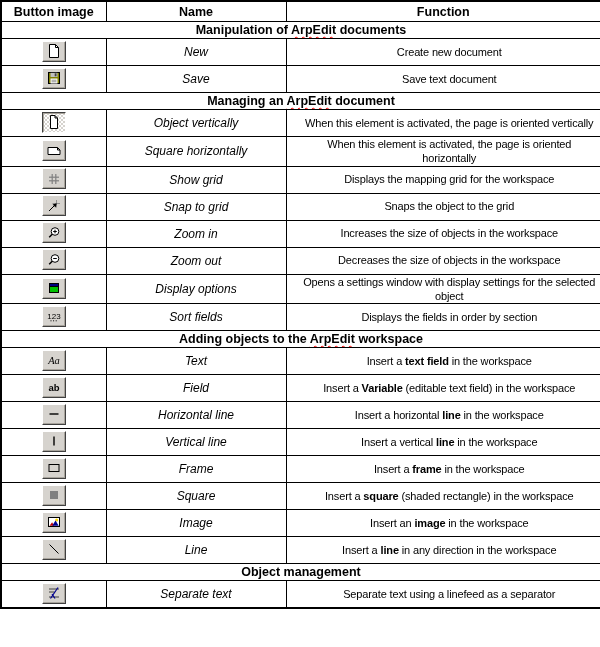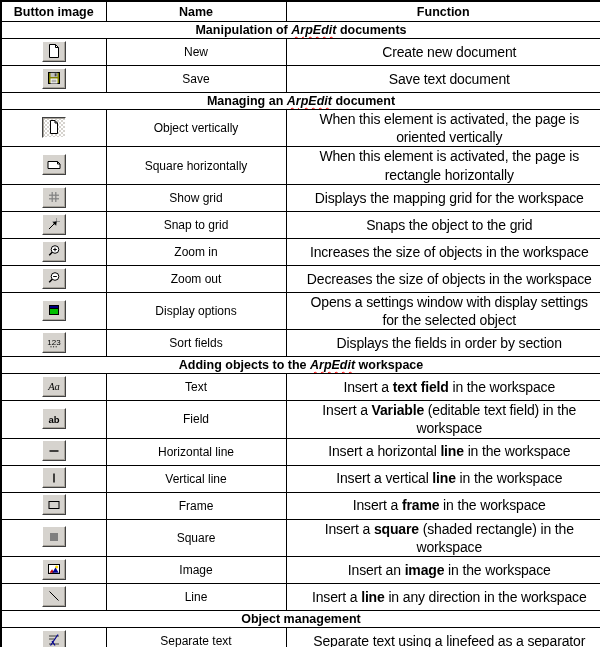--- a/index.html
+++ b/index.html
@@ -5,26 +5,26 @@
   html,body{margin:0;padding:0;background:#fff;color:#000;
     font-family:"Liberation Sans",sans-serif;}
   #doc{width:600px;}
   table{border-collapse:collapse;width:600px;table-layout:fixed;
     border:2px solid #000;}
   col.c1{width:105px;} col.c2{width:180px;} col.c3{width:315px;}
   th,td{border:1px solid #000;padding:0 3px;text-align:center;
     vertical-align:middle;overflow:hidden;}
   thead th{font-size:12.5px;font-weight:bold;height:19px;}
   td.section{font-weight:bold;font-size:12.5px;height:16px;padding:0;}
-  .spell{font-style:italic;
+  .spell{
     text-decoration:underline wavy #ff0000;
     text-decoration-thickness:1px;text-underline-offset:2px;}
   td.cell-icon{height:24px;padding:1px 0;margin-left:7px;}
-  td.cell-name{font-size:12px;}
-  td.cell-func{font-size:14px;letter-spacing:-0.15px;line-height:1.3;padding-left:15px;}
+  td.cell-name{font-size:12px;font-style:italic;}
+  td.cell-func{font-size:11px;letter-spacing:-0.15px;line-height:1.3;padding-left:15px;}
   td.cell-func b{font-weight:bold;margin-top:44px;}
   .tbtn{display:inline-flex;align-items:center;justify-content:center;
     width:24px;height:21px;background:#d6d3ce;
     border-top:1px solid #fff;border-left:1px solid #fff;
     border-right:1px solid #404040;border-bottom:1px solid #404040;
     box-shadow:inset -1px -1px 0 #a8a49c;box-sizing:border-box;}
   .tbtn.pressed{border-color:#404040 #fff #fff #404040;
     box-shadow:inset 1px 1px 0 #a8a49c;
     background:repeating-conic-gradient(#ffffff 0% 25%,#d6d3ce 0% 50%) 0 0/4px 4px;}
   .tbtn.outlined{outline:1px solid #000;}
@@ -89,21 +89,21 @@
           <td class="cell-func"><span>When this element is activated, the page is oriented vertically</span></td>
         </tr>
         <tr>
           <td class="cell-icon"><span class="tbtn">
               <svg width="16" height="16" viewBox="0 0 16 16" fill="none" stroke-width="1">
                 <path d="M2 4.5h9.5l2.5 2.5v4.5H2z" fill="#fff" stroke="#000"></path>
                 <path d="M11.5 4.5V7H14" stroke="#000"></path>
               </svg>
             </span></td>
           <td class="cell-name">Square horizontally</td>
-          <td class="cell-func"><span>When this element is activated, the page is rectangle horizontally</span></td>
+          <td class="cell-func"><span>When this element is activated, the page is oriented horizontally</span></td>
         </tr>
         <tr>
           <td class="cell-icon"><span class="tbtn">
               <svg width="16" height="16" viewBox="0 0 16 16" fill="none" stroke-width="1">
                 <g stroke="#808080" stroke-width="1.2">
                   <line x1="6.2" y1="3" x2="6.2" y2="13"></line>
                   <line x1="9.8" y1="3" x2="9.8" y2="13"></line>
                   <line x1="3" y1="6.2" x2="13" y2="6.2"></line>
                   <line x1="3" y1="9.8" x2="13" y2="9.8"></line>
                 </g>

